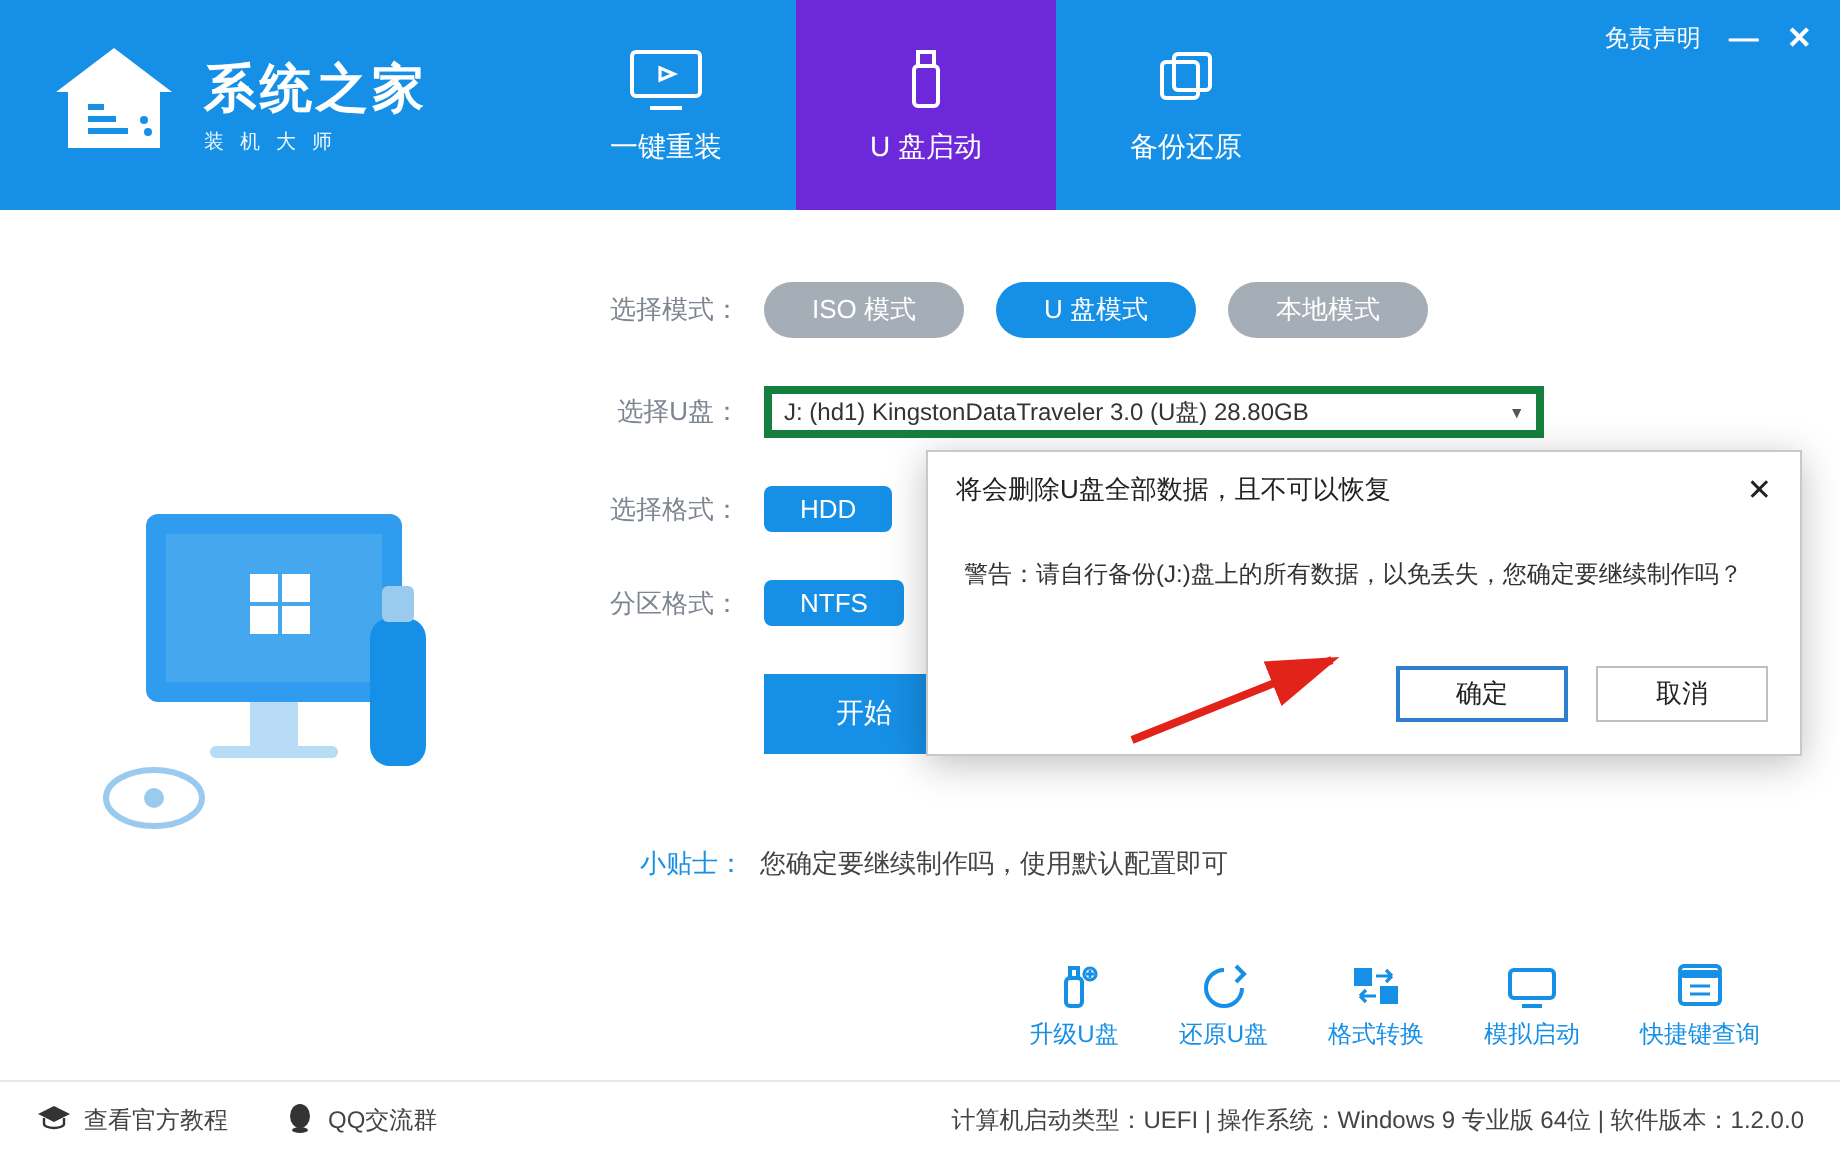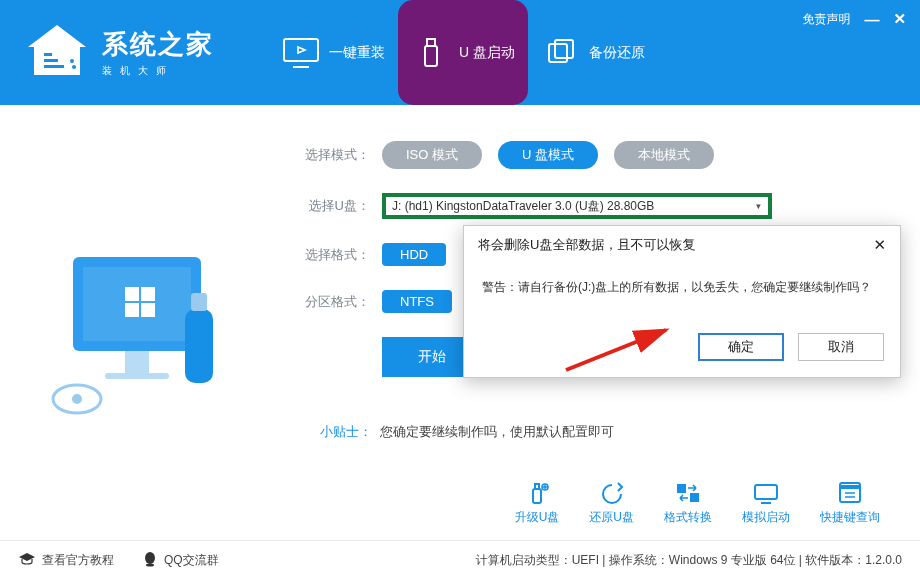--- a/index.html
+++ b/index.html
@@ -5,22 +5,22 @@
   * { box-sizing: border-box; margin: 0; padding: 0; font-family: "Microsoft YaHei", sans-serif; }
   body { width: 920px; height: 580px; overflow: hidden; background: #fff; position: relative; }
 
   .header { height: 105px; background: #168fe6; display: flex; align-items: stretch; color: #fff; }
   .logo-area { display: flex; align-items: center; padding: 0 24px; gap: 12px; }
   .logo-icon svg { width: 66px; height: 56px; }
   .logo-text .title { font-size: 26px; font-weight: bold; letter-spacing: 2px; }
   .logo-text .subtitle { font-size: 10px; letter-spacing: 8px; margin-top: 2px; opacity: .92; }
 
   .tabs { display: flex; margin-left: 30px; }
-  .tab { width: 130px; display: flex; flex-direction: row; align-items: center; justify-content: center; gap: 8px; cursor: pointer; font-size: 14px; }
-  .tab.active { background: #701a75; border-radius: 15px; }
+  .tab { width: 130px; display: flex; flex-direction: column; align-items: center; justify-content: center; gap: 8px; cursor: pointer; font-size: 14px; }
+  .tab.active { background: #6d28d9; }
   .tab svg { width: 40px; height: 34px; }
 
   .win-ctrl { position: absolute; right: 14px; top: 10px; display: flex; align-items: center; gap: 14px; color: #fff; font-size: 12px; }
   .win-ctrl .min, .win-ctrl .close { font-size: 15px; font-weight: bold; cursor: pointer; }
 
   .content { display: flex; height: 435px; }
   .left-illus { width: 290px; display: flex; align-items: center; justify-content: center; }
   .left-illus svg { width: 220px; height: 220px; }
 
   .right { flex: 1; padding: 36px 40px 10px 0; position: relative; }

